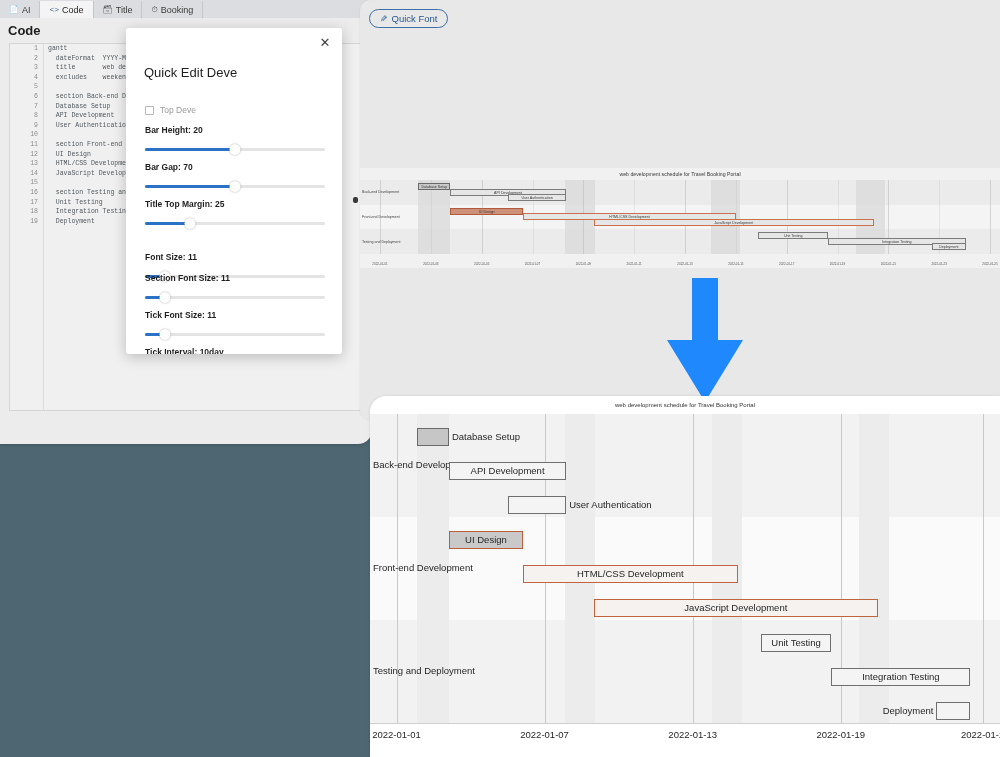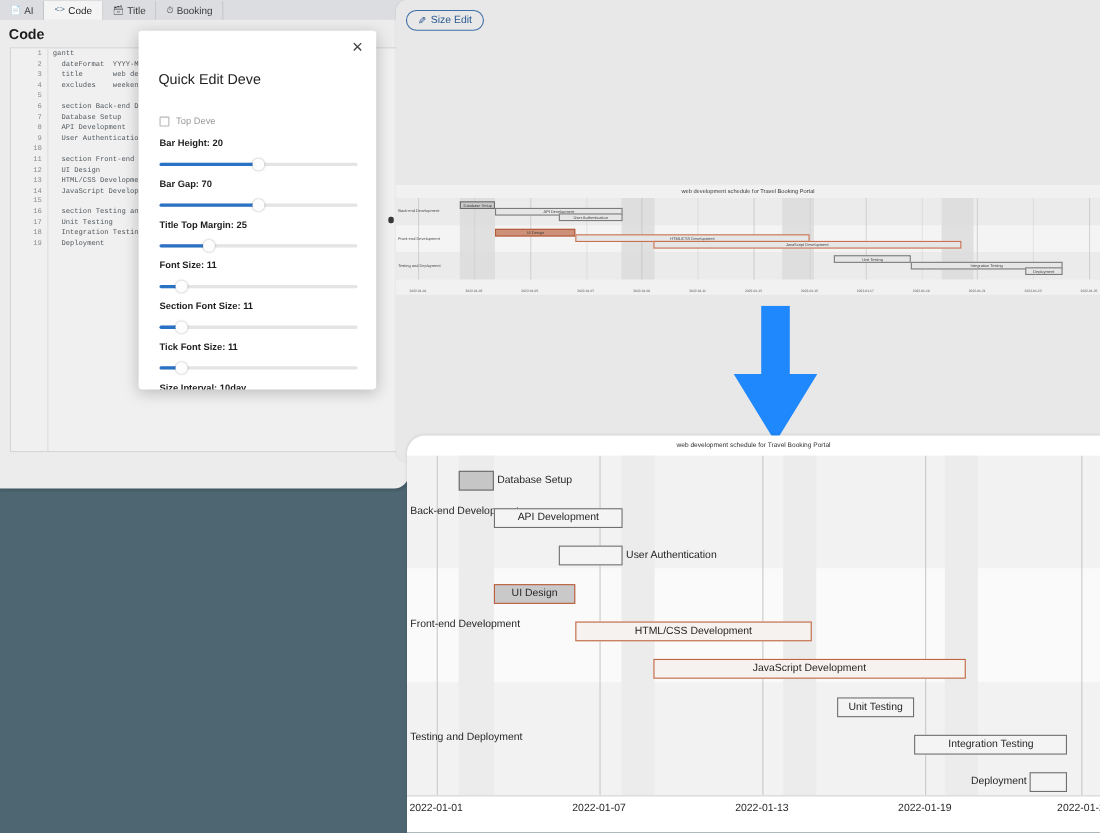--- a/index.html
+++ b/index.html
@@ -233,21 +233,21 @@
       </div>
     <div id="code-scroll-track">
       <div id="code-scroll-thumb"></div>
     </div>
   </div>
 </div>
 
 <div id="preview-panel">
   <div id="quick-edit-btn">
     <span class="pencil">✎</span>
-    <span>Size Edit</span>
+    <span>Quick Font</span>
   </div>
 
   <div id="mini-gantt">
     <div id="mini-title">web development schedule for Travel Booking Portal</div>
   <div class="mini-band" style="top: 12px; height: 24.6667px; background: rgb(235, 235, 235);"></div>
       <div class="mini-band" style="top: 36.6667px; height: 24.6667px; background: rgb(244, 244, 244);"></div>
       <div class="mini-band" style="top: 61.3333px; height: 24.6667px; background: rgb(235, 235, 235);"></div>
       <div class="mini-weekend" style="left: 58.43px; width: 31.72px;"></div>
       <div class="mini-weekend" style="left: 204.83px; width: 29.89px;"></div>
       <div class="mini-weekend" style="left: 350.62px; width: 29.28px;"></div>
@@ -364,21 +364,21 @@
         </div>
       </div>
       <div class="qe-field" style="top: 171px;">
         <div class="qe-label">Title Top Margin: 25</div>
         <div class="qe-slider">
           <div class="qe-track"></div>
           <div class="qe-fill" style="width: 25%;"></div>
           <div class="qe-thumb" style="left: 25%;"></div>
         </div>
       </div>
-      <div class="qe-field" style="top: 208px;">
+      <div class="qe-field" style="top: 224px;">
         <div class="qe-label">Font Size: 11</div>
         <div class="qe-slider">
           <div class="qe-track"></div>
           <div class="qe-fill" style="width: 11%;"></div>
           <div class="qe-thumb" style="left: 11%;"></div>
         </div>
       </div>
       <div class="qe-field" style="top: 245px;">
         <div class="qe-label">Section Font Size: 11</div>
         <div class="qe-slider">
@@ -389,16 +389,16 @@
       </div>
       <div class="qe-field" style="top: 282px;">
         <div class="qe-label">Tick Font Size: 11</div>
         <div class="qe-slider">
           <div class="qe-track"></div>
           <div class="qe-fill" style="width: 11%;"></div>
           <div class="qe-thumb" style="left: 11%;"></div>
         </div>
       </div>
       <div class="qe-field" style="top: 319px;">
-        <div class="qe-label">Size Interval: 10day</div>
+        <div class="qe-label">Tick Interval: 10day</div>
       </div>
     </div>
 </div>
 
 </body></html>

